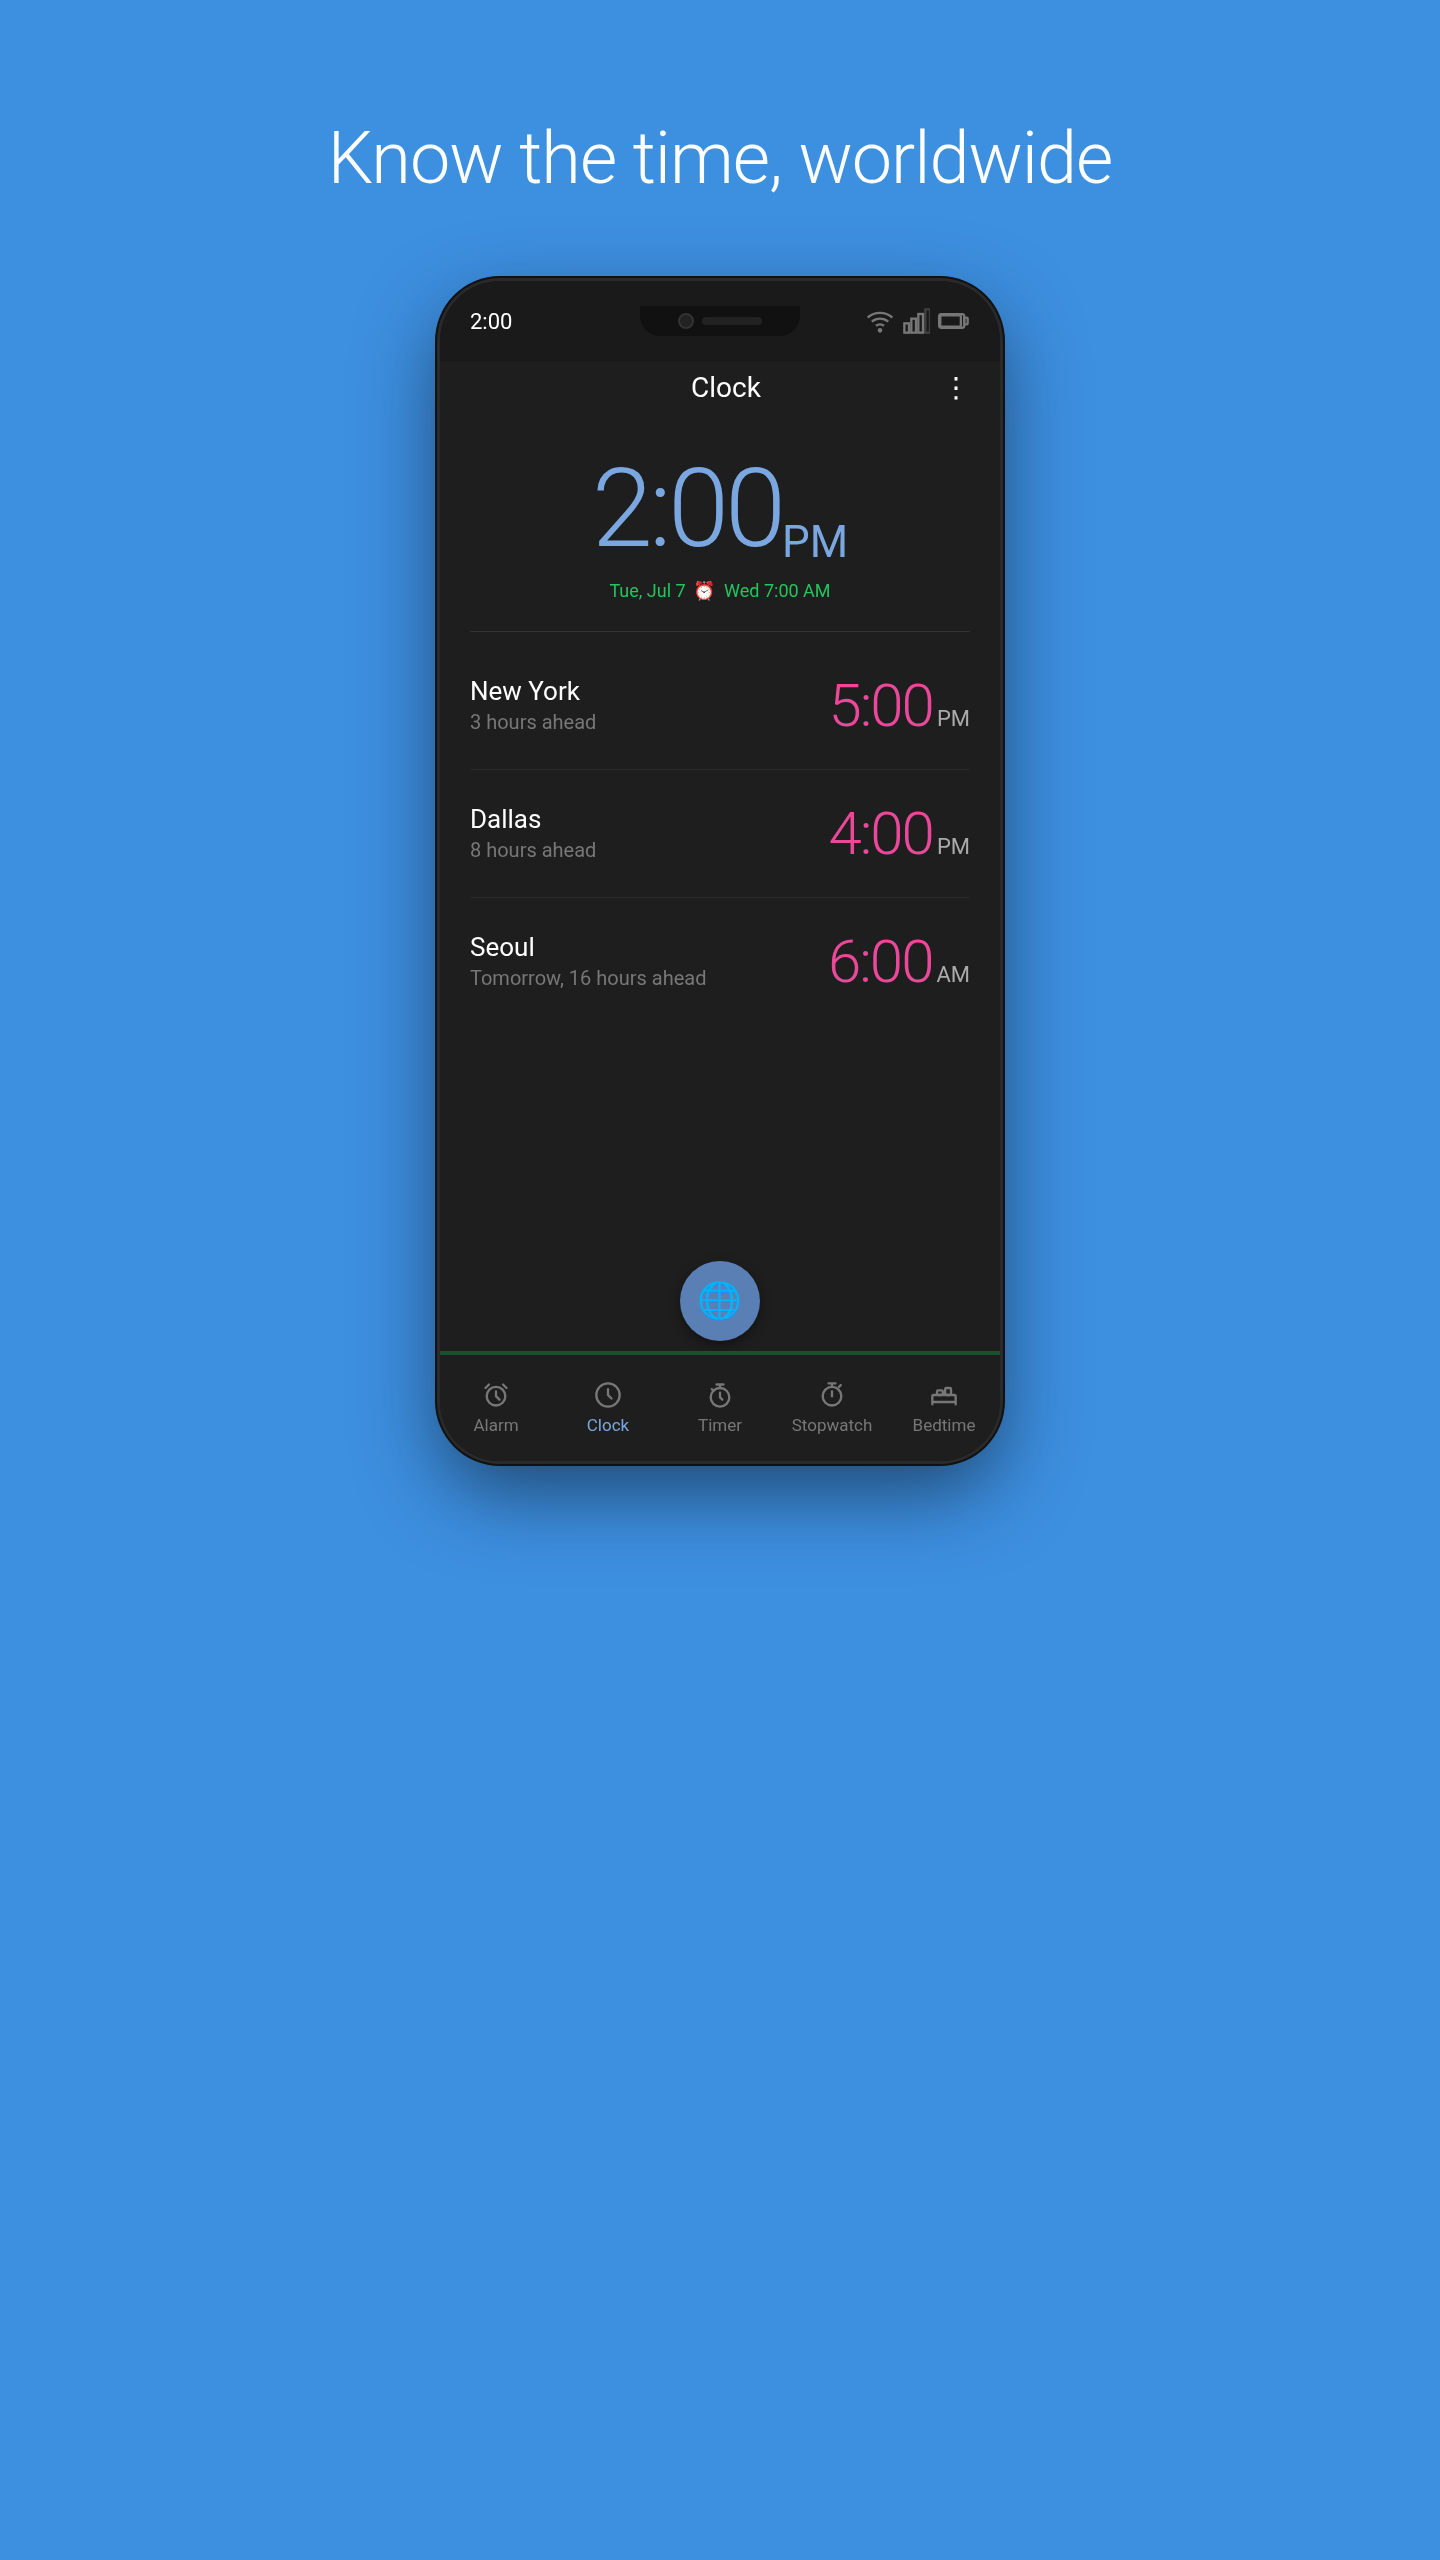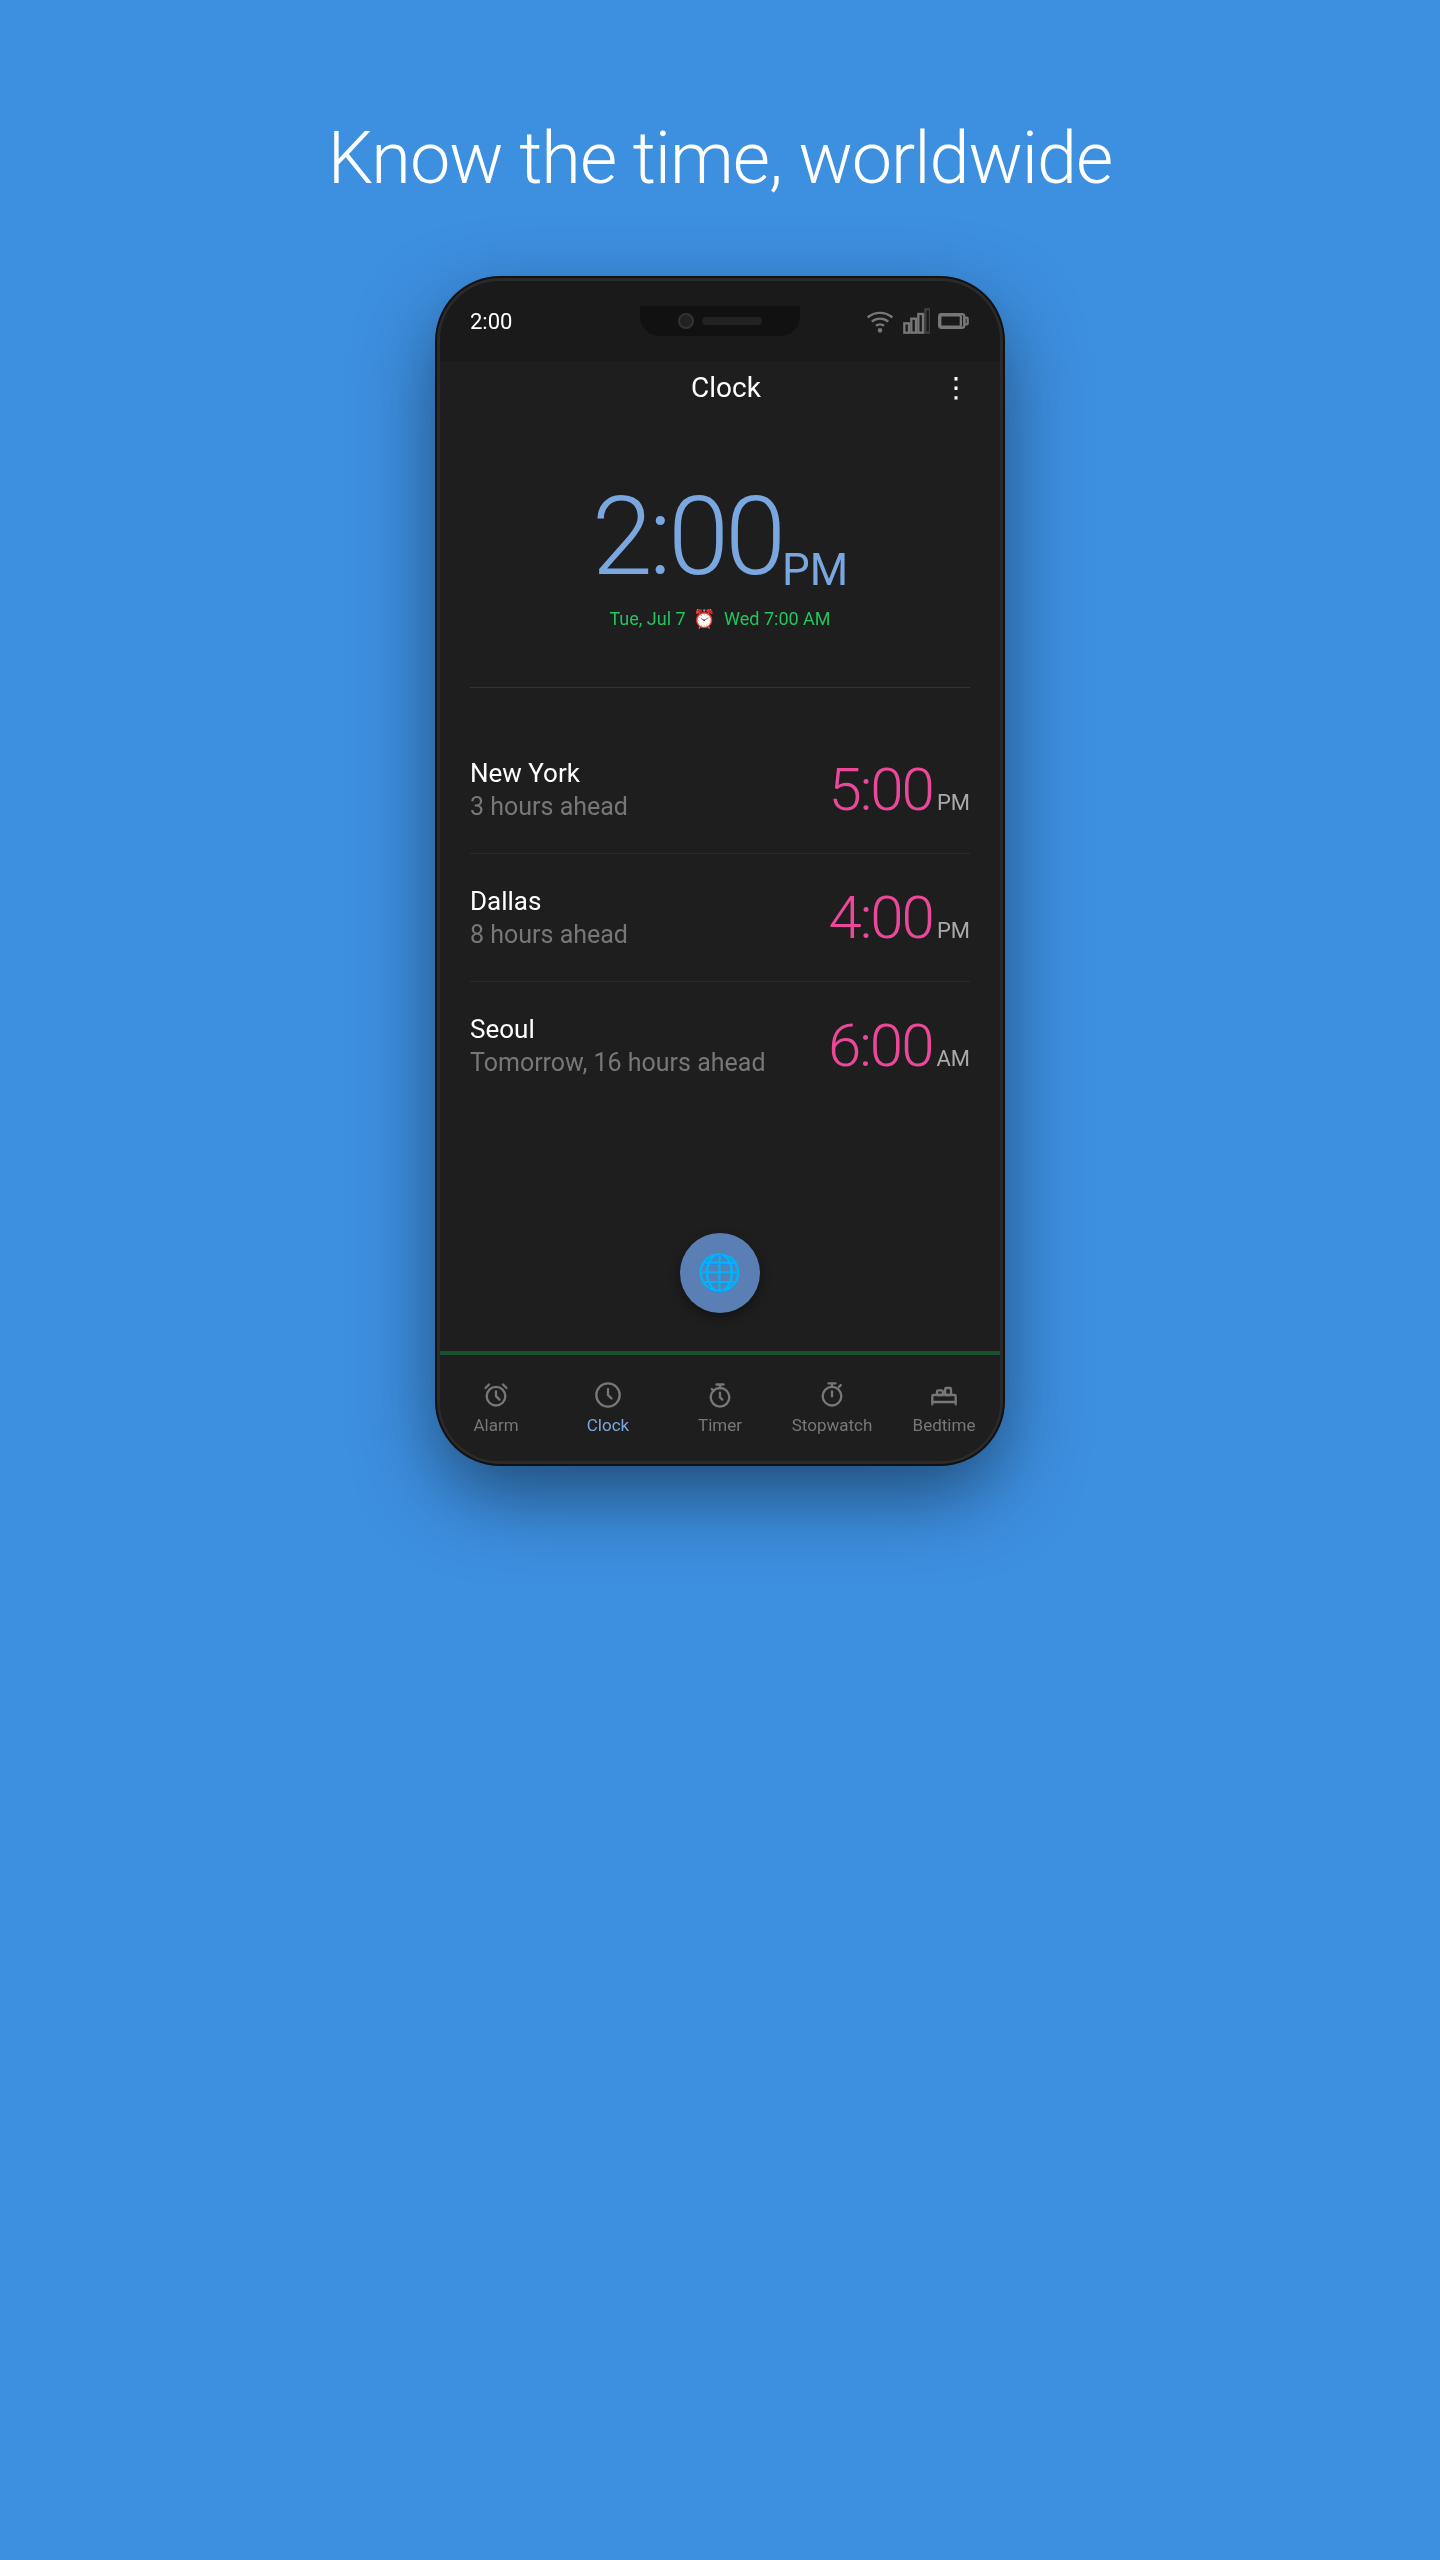--- a/index.html
+++ b/index.html
@@ -118,21 +118,20 @@
     
     .screen {
       position: absolute;
       top: 70px;
       left: 0;
       right: 0;
       bottom: 0;
       background: #1e1e1e;
       display: flex;
       flex-direction: column;
-      gap: 28px;
     }
 
     
     .app-bar {
       padding: 20px 30px;
       display: flex;
       align-items: center;
       justify-content: space-between;
       background: #1e1e1e;
     }
@@ -210,21 +209,21 @@
     }
 
     .clock-city {
       color: white;
       font-size: 26px;
       font-weight: 400;
     }
 
     .clock-offset {
       color: #777;
-      font-size: 25px;
+      font-size: 20px;
       margin-top: 4px;
     }
 
     .clock-time {
       display: flex;
       align-items: baseline;
       gap: 4px;
     }
 
     .clock-time-main {

